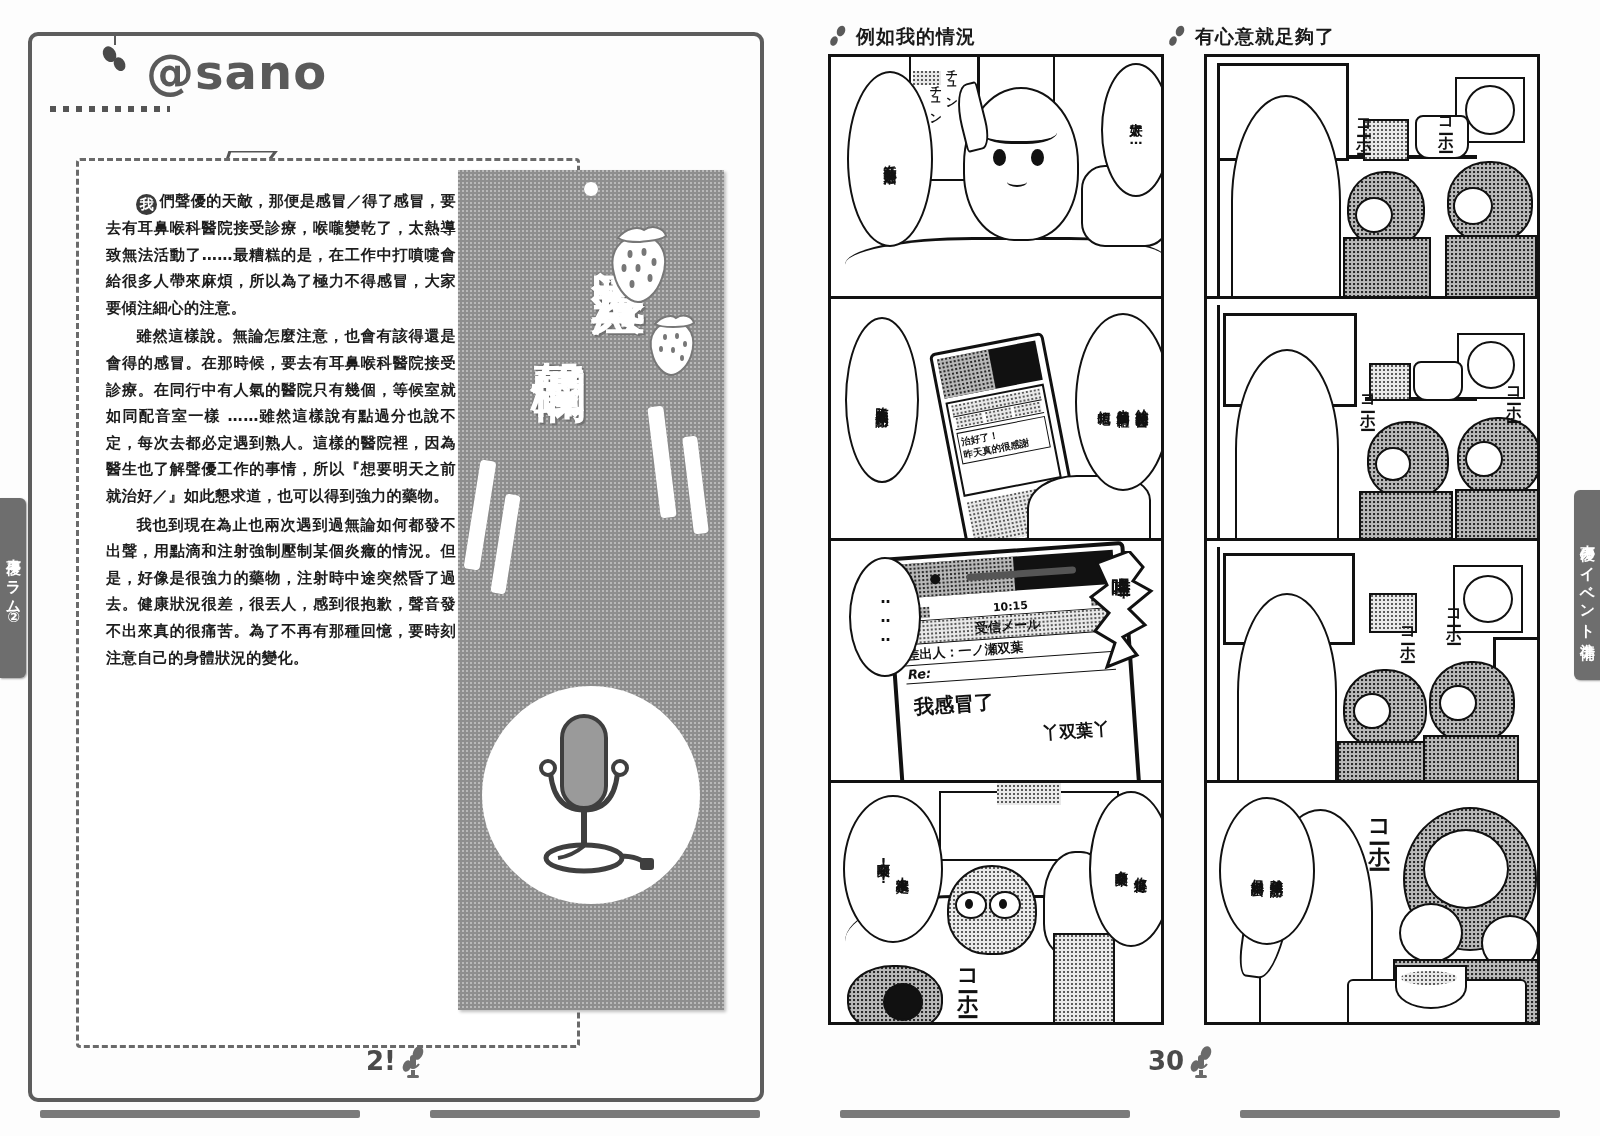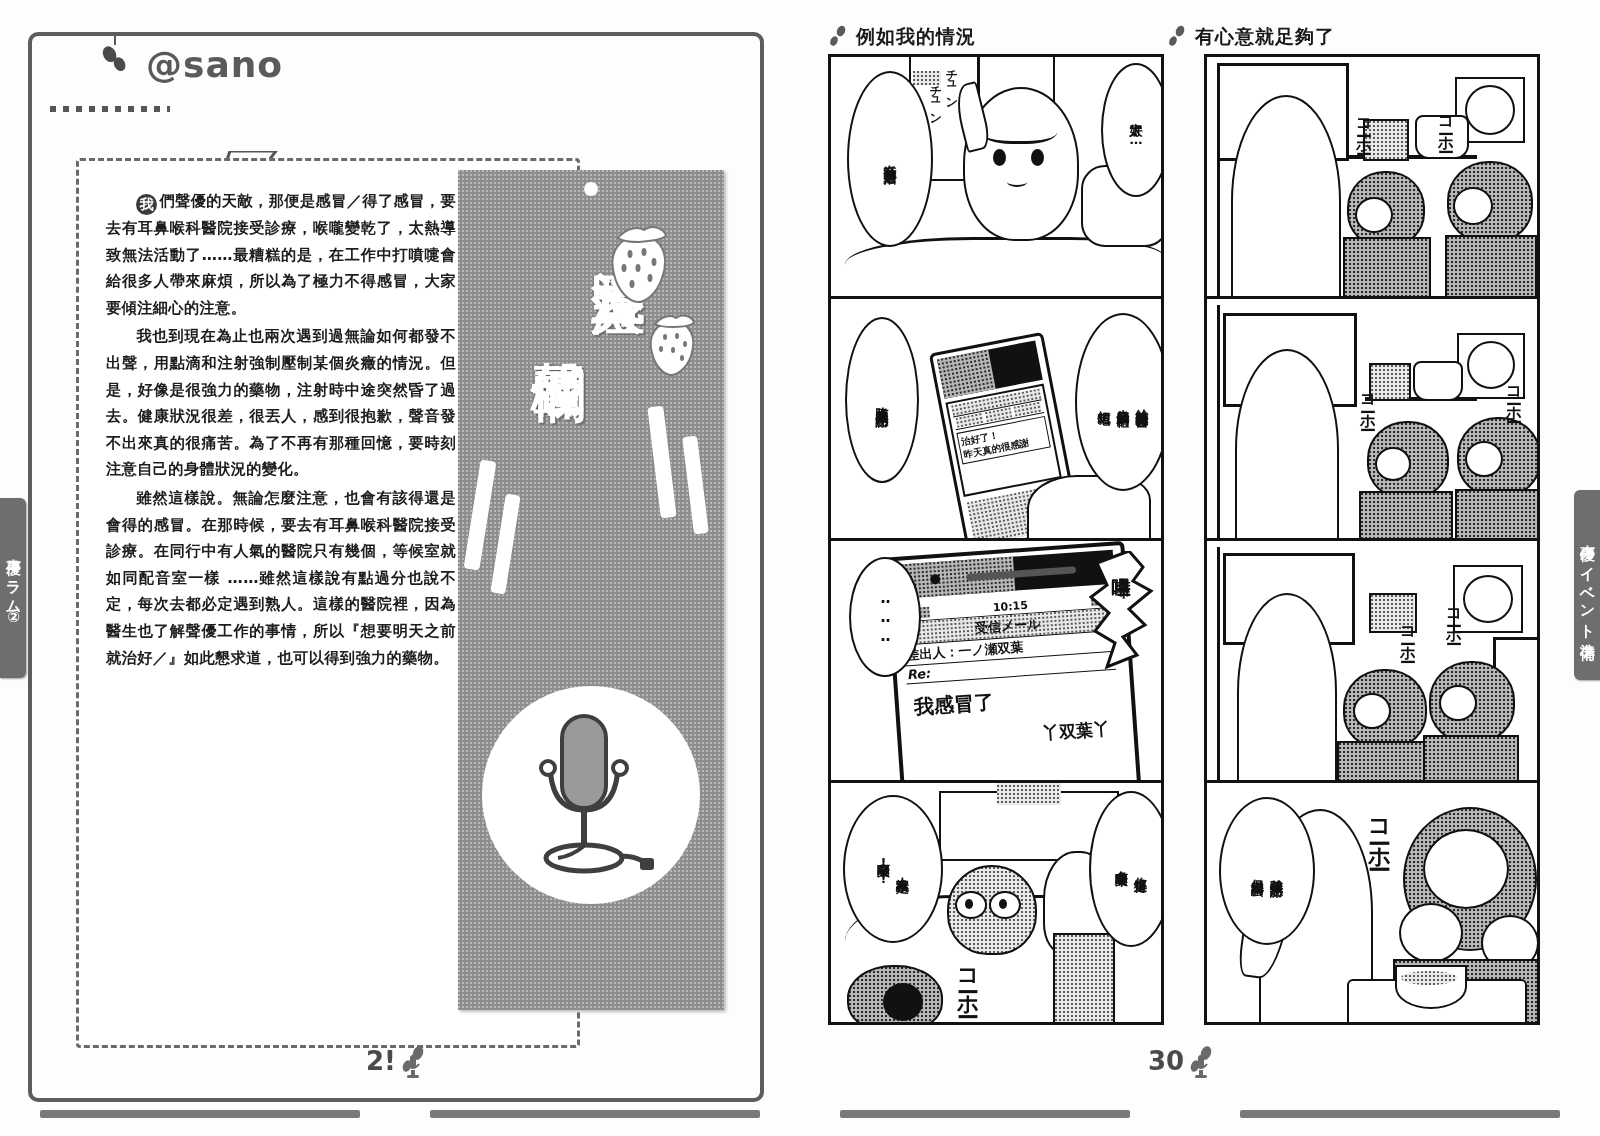--- a/index.html
+++ b/index.html
@@ -29,21 +29,21 @@
   }
   .dot-line{
     position:absolute;left:22px;top:88px;width:120px;height:6px;
     background:repeating-linear-gradient(to right,#555 0 6px,transparent 6px 13px);
   }
   .mic-deco{position:absolute;width:34px;height:40px;}
   .mic-deco svg{width:100%;height:100%;}
 
   .brand{
     position:absolute;left:118px;top:26px;
-    font-size:36px;font-weight:bold;color:#5a5a5a;letter-spacing:1px;
+    font-size:48px;font-weight:bold;color:#5a5a5a;letter-spacing:1px;
     font-family:"DejaVu Sans",sans-serif;
   }
   .title-bubble{
     position:absolute;left:150px;top:82px;width:262px;height:56px;
     border:3px dashed #555;border-radius:6px;background:#fff;
     display:flex;align-items:center;justify-content:center;
     font-size:27px;font-weight:bold;letter-spacing:3px;color:#222;
   }
   .inner-frame{
     position:absolute;left:48px;top:140px;width:498px;height:884px;
@@ -217,22 +217,22 @@
     <div class="brand">@sano</div>
 
     <svg class="fig" style="left:196px;top:133px;width:70px;height:44px;">
       <path d="M6 0 L52 0 L20 42 L24 16 L2 12 Z" fill="#fff" stroke="#555" stroke-width="3"></path>
     </svg>
 
     <div class="inner-frame"></div>
 
     <div class="column">
       <p><span class="dropcap">我</span><span>們聲優的天敵，那便是感冒／得了感冒，要去有耳鼻喉科醫院接受診療，喉嚨變乾了，太熱導致無法活動了……最糟糕的是，在工作中打噴嚏會給很多人帶來麻煩，所以為了極力不得感冒，大家要傾注細心的注意。</span></p>
+      <p>雖然這樣說。無論怎麼注意，也會有該得還是會得的感冒。在那時候，要去有耳鼻喉科醫院接受診療。在同行中有人氣的醫院只有幾個，等候室就如同配音室一樣 ……雖然這樣說有點過分也說不定，每次去都必定遇到熟人。這樣的醫院裡，因為醫生也了解聲優工作的事情，所以『想要明天之前就治好／』如此懇求道，也可以得到強力的藥物。</p>
       <p>我也到現在為止也兩次遇到過無論如何都發不出聲，用點滴和注射強制壓制某個炎癥的情況。但是，好像是很強力的藥物，注射時中途突然昏了過去。健康狀況很差，很丟人，感到很抱歉，聲音發不出來真的很痛苦。為了不再有那種回憶，要時刻注意自己的身體狀況的變化。</p>
-      <p>雖然這樣說。無論怎麼注意，也會有該得還是會得的感冒。在那時候，要去有耳鼻喉科醫院接受診療。在同行中有人氣的醫院只有幾個，等候室就如同配音室一樣 ……雖然這樣說有點過分也說不定，每次去都必定遇到熟人。這樣的醫院裡，因為醫生也了解聲優工作的事情，所以『想要明天之前就治好／』如此懇求道，也可以得到強力的藥物。</p>
     </div>
 
     <div class="banner">
       <div class="banner-pin"></div>
 
       <div class="banner-title">
         <div class="v-col v-col-a">淺野真澄</div>
         <div class="v-col v-col-b">聲優欄</div>
       </div>
 

